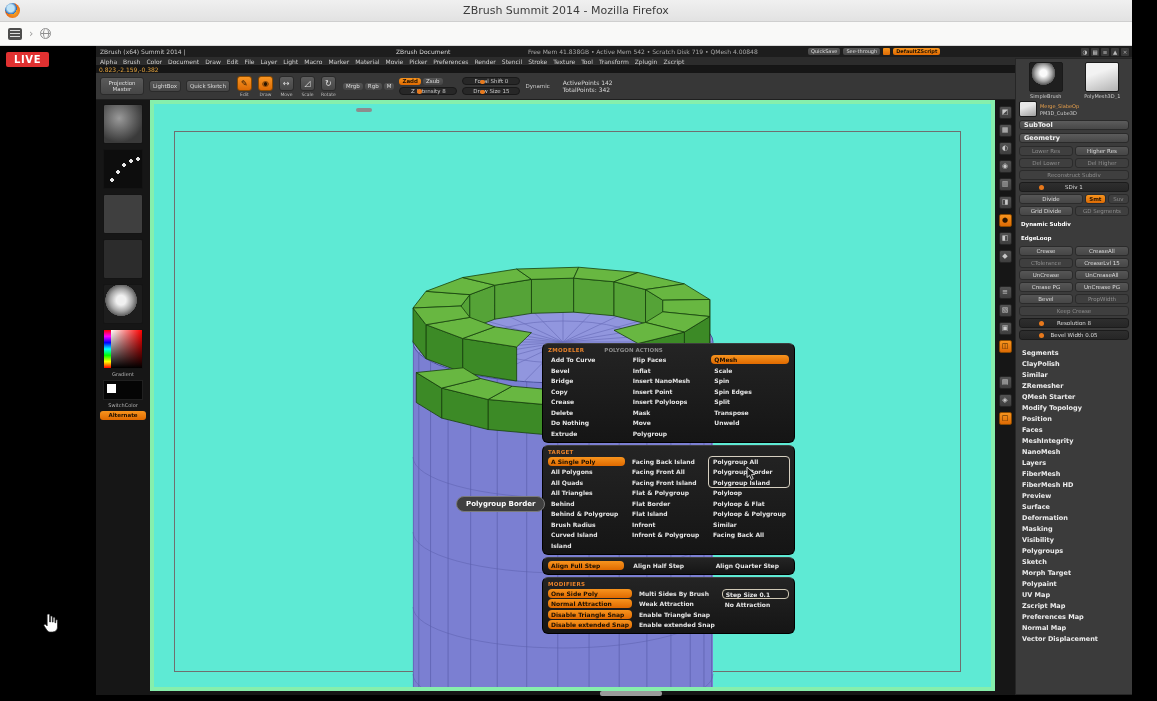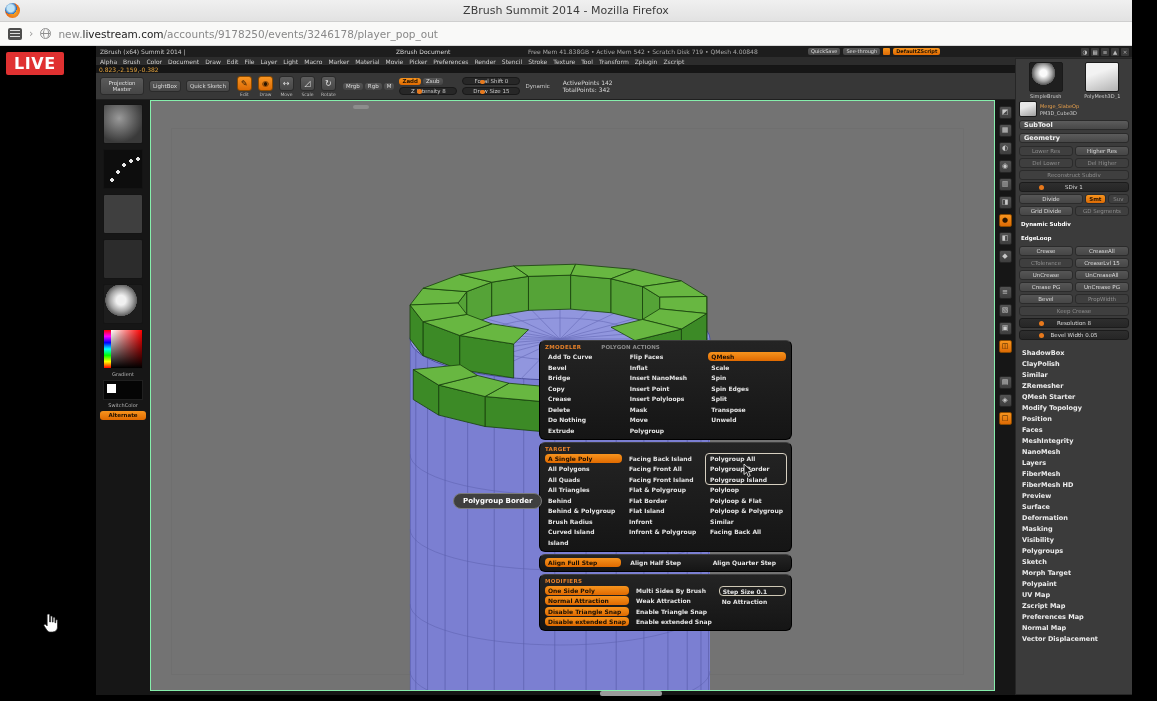--- a/index.html
+++ b/index.html
@@ -24,21 +24,21 @@
   .globe { width:11px; height:11px; border:1px solid #909090; border-radius:50%; position:relative; }
   .globe::before { content:""; position:absolute; left:0; right:0; top:4px; border-top:1px solid #909090; }
   .globe::after { content:""; position:absolute; top:0; bottom:0; left:2px; width:4px;
     border-left:1px solid #909090; border-right:1px solid #909090; border-radius:50%; }
   .url { font-size:10.5px; color:#888; white-space:nowrap; }
   .u-host { color:#222; }
 
   
   .video { position:absolute; left:0; top:46px; width:100%; height:655px; background:#000; }
   .live { position:absolute; left:6px; top:6px; background:#e03131; color:#fff; font-weight:bold;
-    font-size:16px; letter-spacing:.6px; padding:2px 8px; border-radius:2px; }
+    font-size:10px; letter-spacing:.6px; padding:2px 8px; border-radius:2px; }
   .hand { position:absolute; left:40px; top:566px; }
   .hscroll { position:absolute; left:600px; top:645px; width:62px; height:5px; background:#9a9a9a; border-radius:2px; }
 
   
   .zb { position:absolute; left:96px; top:0; width:1061px; height:649px; background:#161616; font-size:6px; }
   .zb-title { position:absolute; left:0; top:0; right:0; height:11px; background:#1d1d1d; color:#c9c9c9; }
   .zt { position:absolute; top:2px; font-size:6px; white-space:nowrap; }
   .zt-left { left:4px; }
   .zt-doc { left:300px; color:#d8d8d8; }
   .zt-stats { left:432px; color:#a8a8a8; }
@@ -94,22 +94,22 @@
   .cp { width:40px; height:40px; margin:0 auto 2px; display:flex; border:1px solid #141414; }
   .cp .hue { width:7px; background:linear-gradient(#f00,#f0f,#00f,#0ff,#0f0,#ff0,#f00); }
   .cp .sv { flex:1; background:linear-gradient(to top,#000,rgba(0,0,0,0)), linear-gradient(to right,#fff,#f00); }
   .llabel { font-size:5px; color:#b5b5b5; text-align:center; margin-bottom:3px; }
   .sw { width:40px; height:20px; background:#050505; margin:0 auto 2px; position:relative; border:1px solid #202020; }
   .sw::after { content:""; position:absolute; left:3px; top:3px; width:9px; height:9px; background:#fff; }
   .alt { width:46px; height:9px; line-height:9px; margin:3px auto 0; text-align:center; font-size:5.5px;
     font-weight:bold; color:#231200; background:linear-gradient(#f7941e,#e06a00); border-radius:3px; }
 
   
-  .zb-canvas { position:absolute; left:54px; top:54px; right:162px; bottom:4px; background:#737373;
-    overflow:hidden; border:1px solid #86efac; }
+  .zb-canvas { position:absolute; left:54px; top:54px; right:162px; bottom:4px; background:#5eead4;
+    overflow:hidden; border:4px solid #86efac; }
   .doc-border { position:absolute; left:20px; top:27px; right:30px; bottom:15px; border:1px solid #6f6f6f; }
   .shelf-handle { position:absolute; left:202px; top:4px; width:16px; height:4px; background:#8d8d8d; border-radius:2px; }
   #model-svg { position:absolute; left:238px; top:138px; }
   .tooltip { position:absolute; left:302px; top:392px; background:#3f3f3f; border:1px solid #7a7a7a;
     border-radius:8px; color:#fff; font-weight:bold; font-size:7px; padding:3px 9px; z-index:5; white-space:nowrap; }
 
   
   .zmenu { position:absolute; left:388px; top:239px; width:253px; z-index:4; }
   .zm-panel { background:linear-gradient(#242424,#151515); border:1px solid #000; border-top-color:#3e3e3e;
     border-radius:6px; padding:3px 5px 4px; margin-bottom:2px; }
@@ -185,21 +185,20 @@
     <span class="ff-logo"></span>
     <span>ZBrush Summit 2014 - Mozilla Firefox</span>
   </div>
 
   <div class="urlbar">
     <span class="sb-icon">
         <i></i>
       </span>
     <span class="chev">›</span>
     <span class="globe"></span>
-    <span class="url"><span class="u-dim">new.</span><span class="u-host">livestream.com</span><span class="u-dim">/accounts/9178250/events/3246178/player_pop_out</span></span>
   </div>
 
   <div class="video">
     <div class="live">LIVE</div>
 
     <div class="zb">
 
       <div class="zb-title">
         <span class="zt zt-left">ZBrush (x64) Summit 2014 |</span>
         <span class="zt zt-doc">ZBrush Document</span>
@@ -598,21 +597,21 @@
             <div class="gb half">Crease PG</div>
             <div class="gb half">UnCrease PG</div>
             <div class="gb half">Bevel</div>
             <div class="gb half dim">PropWidth</div>
             <div class="gb full dim">Keep Crease</div>
             <div class="gb full slider">Resolution 8</div>
             <div class="gb full slider">Bevel Width 0.05</div>
           </div>
         <div class="rp-sections">
 
-        <div class="sec">ShadowBox</div>
+        <div class="sec">Segments</div>
             <div class="sec">ClayPolish</div>
             <div class="sec">Similar</div>
             <div class="sec">ZRemesher</div>
             <div class="sec">QMesh Starter</div>
             <div class="sec">Modify Topology</div>
             <div class="sec">Position</div>
             <div class="sec">Faces</div>
             <div class="sec">MeshIntegrity</div>
             <div class="sec">NanoMesh</div>
             <div class="sec">Layers</div>

